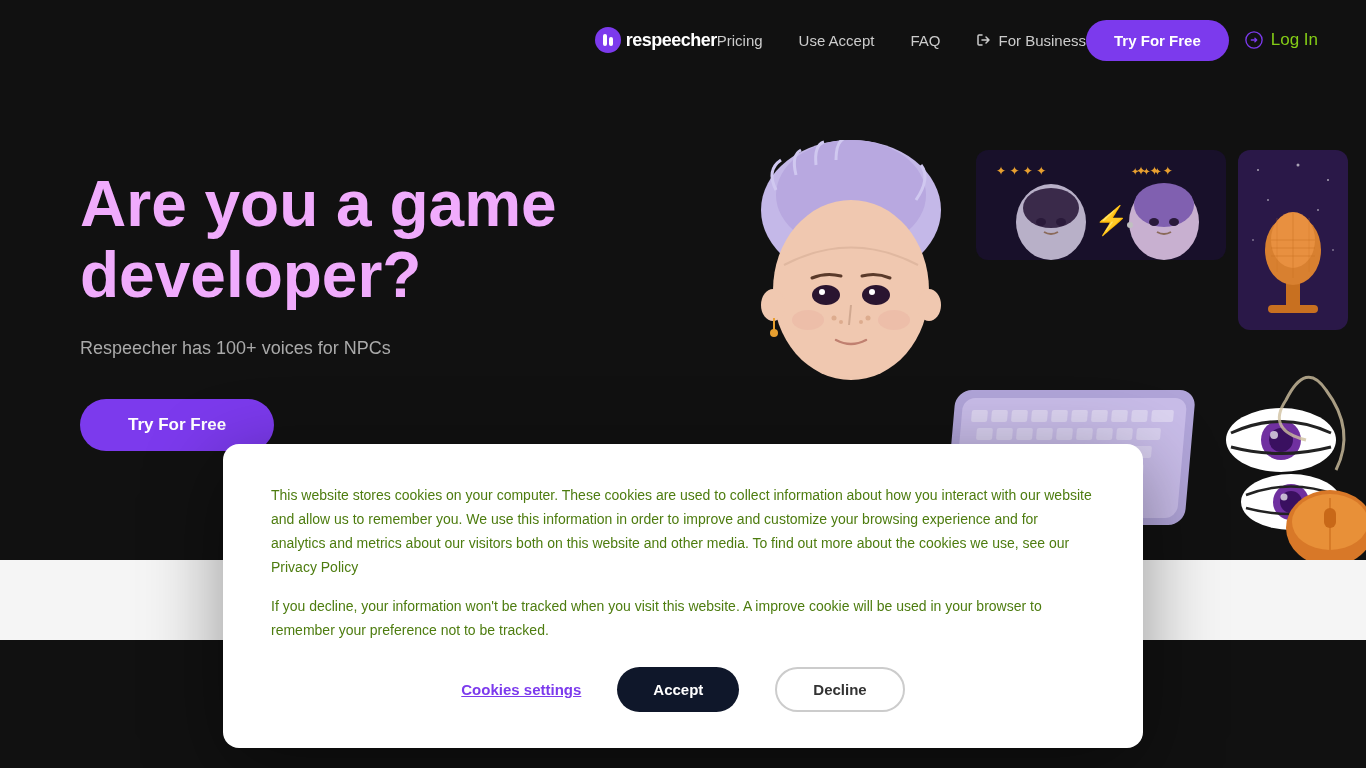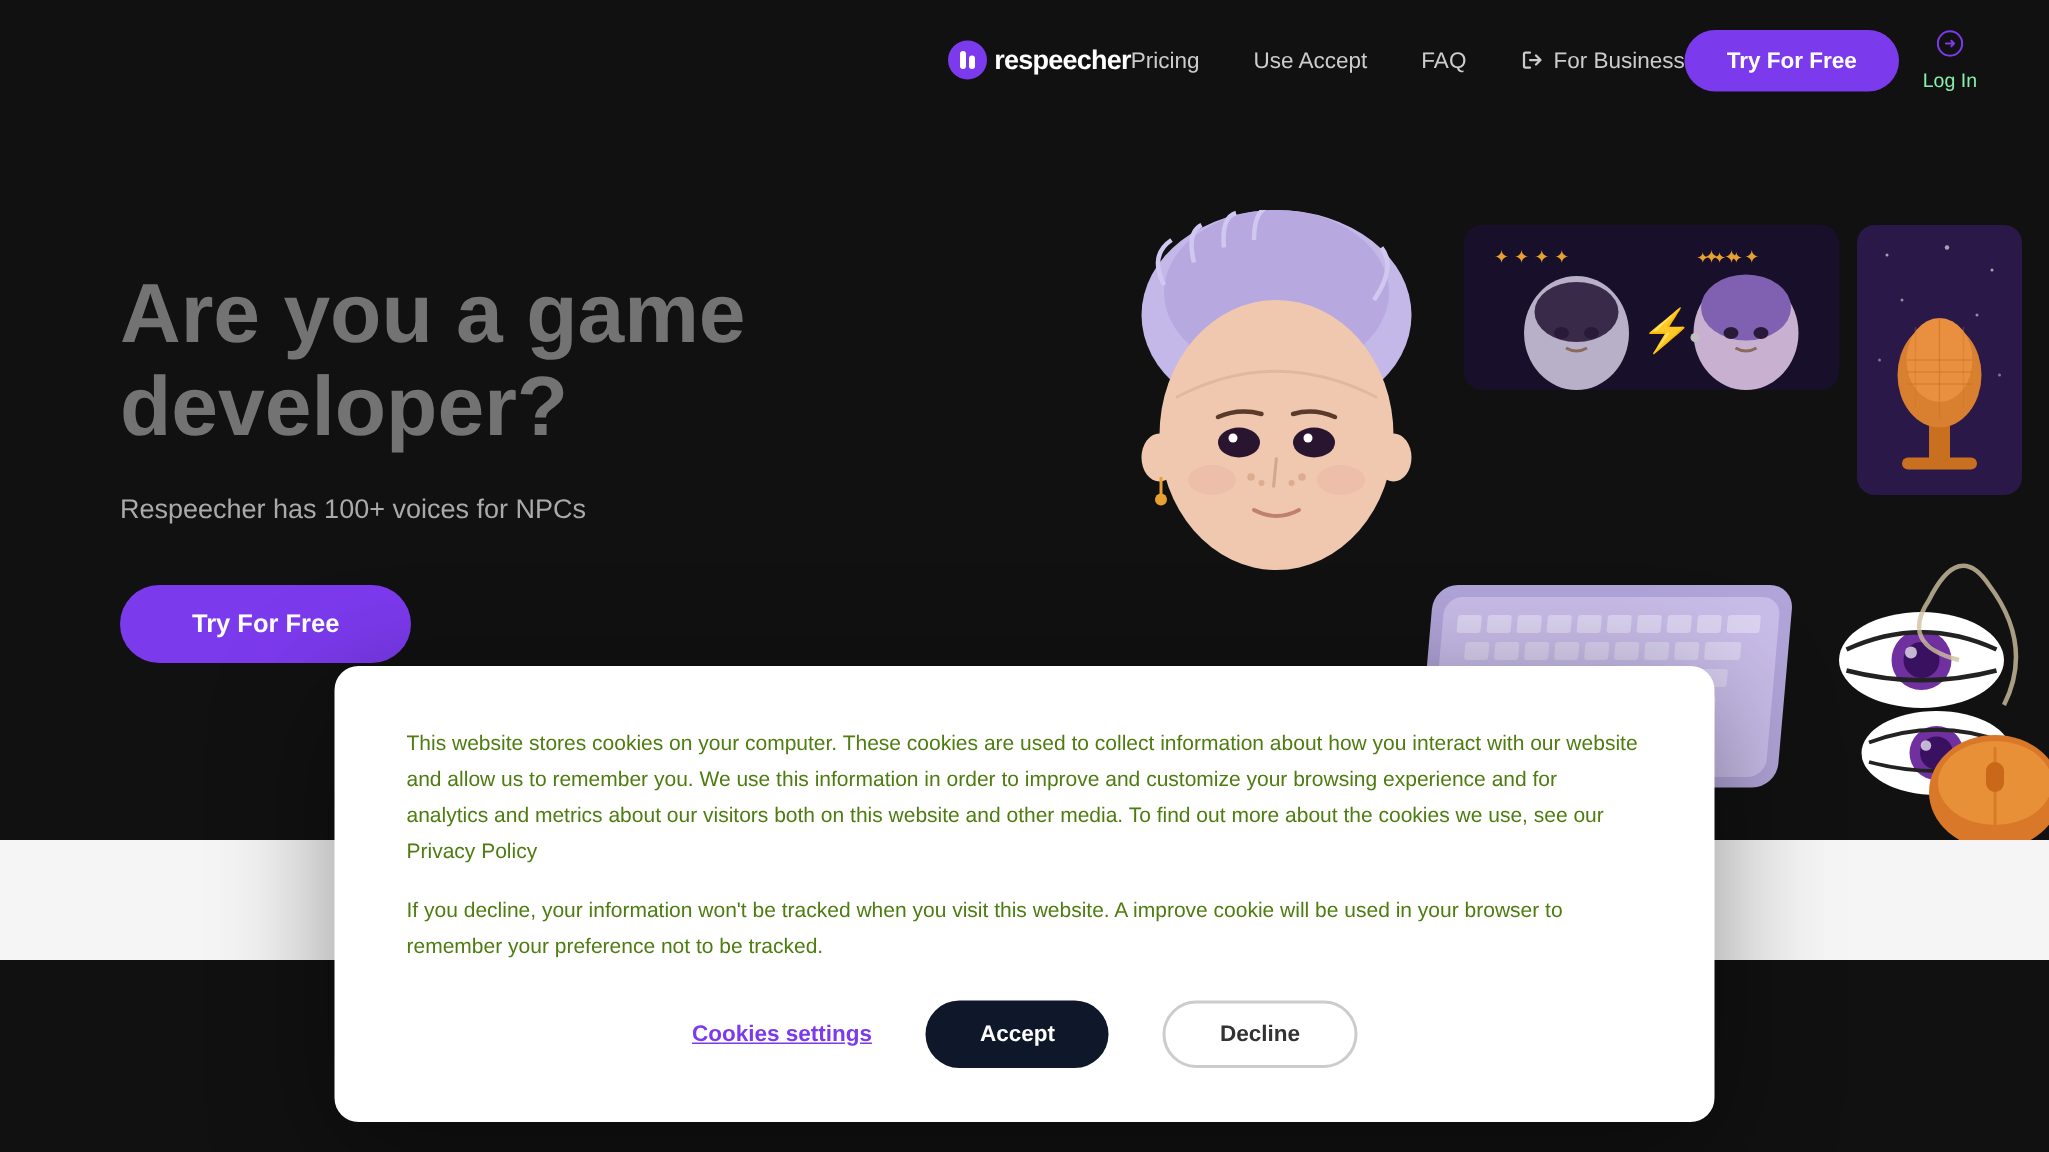--- a/index.html
+++ b/index.html
@@ -9,30 +9,30 @@
     nav {
       display: flex; align-items: center; justify-content: flex-end;
       padding: 0 48px; height: 80px; background: #111; position: relative; z-index: 10;
     }
     .nav-links { display: flex; align-items: center; gap: 36px; }
     .nav-links a { color: #ccc; text-decoration: none; font-size: 15px; font-weight: 400; cursor: pointer; }
     .nav-for-business { display: flex; align-items: center; gap: 6px; }
     .nav-for-business svg { width: 16px; height: 16px; }
     .nav-right { display: flex; align-items: center; gap: 16px; }
     .btn-try { background: #7c3aed; color: #fff; border: none; border-radius: 50px; padding: 12px 28px; font-size: 15px; font-weight: 600; cursor: pointer; }
-    .btn-login { background: transparent; color: #86efac; border: none; font-size: 13px; font-weight: 500; cursor: pointer; display: flex; align-items: center; gap: 8px; flex-direction: column; }
+    .btn-login { background: transparent; color: #84cc16; border: none; font-size: 17px; font-weight: 500; cursor: pointer; display: flex; align-items: center; gap: 8px; }
     .btn-login svg { width: 18px; height: 18px; }
 
     
     .hero {
       position: relative; min-height: 480px; display: flex; align-items: center;
       padding: 60px 80px 80px 80px; overflow: hidden;
     }
     .hero-content { max-width: 480px; z-index: 2; }
-    .hero-title { font-size: 56px; font-weight: 800; line-height: 1.1; color: #737373; margin-bottom: 28px; }
+    .hero-title { font-size: 64px; font-weight: 800; line-height: 1.1; color: #f0abfc; margin-bottom: 28px; }
     .hero-subtitle { font-size: 18px; color: #aaa; margin-bottom: 40px; }
     .btn-hero-try { background: #7c3aed; color: #fff; border: none; border-radius: 50px; padding: 16px 48px; font-size: 17px; font-weight: 600; cursor: pointer; }
 
     
     .bottom-peek {
       background: #f5f5f5; height: 80px; display: flex; align-items: flex-start;
       justify-content: center; padding-top: 20px;
     }
     .bottom-peek-text { font-size: 36px; font-weight: 800; color: #222; opacity: 0.85; }
 

